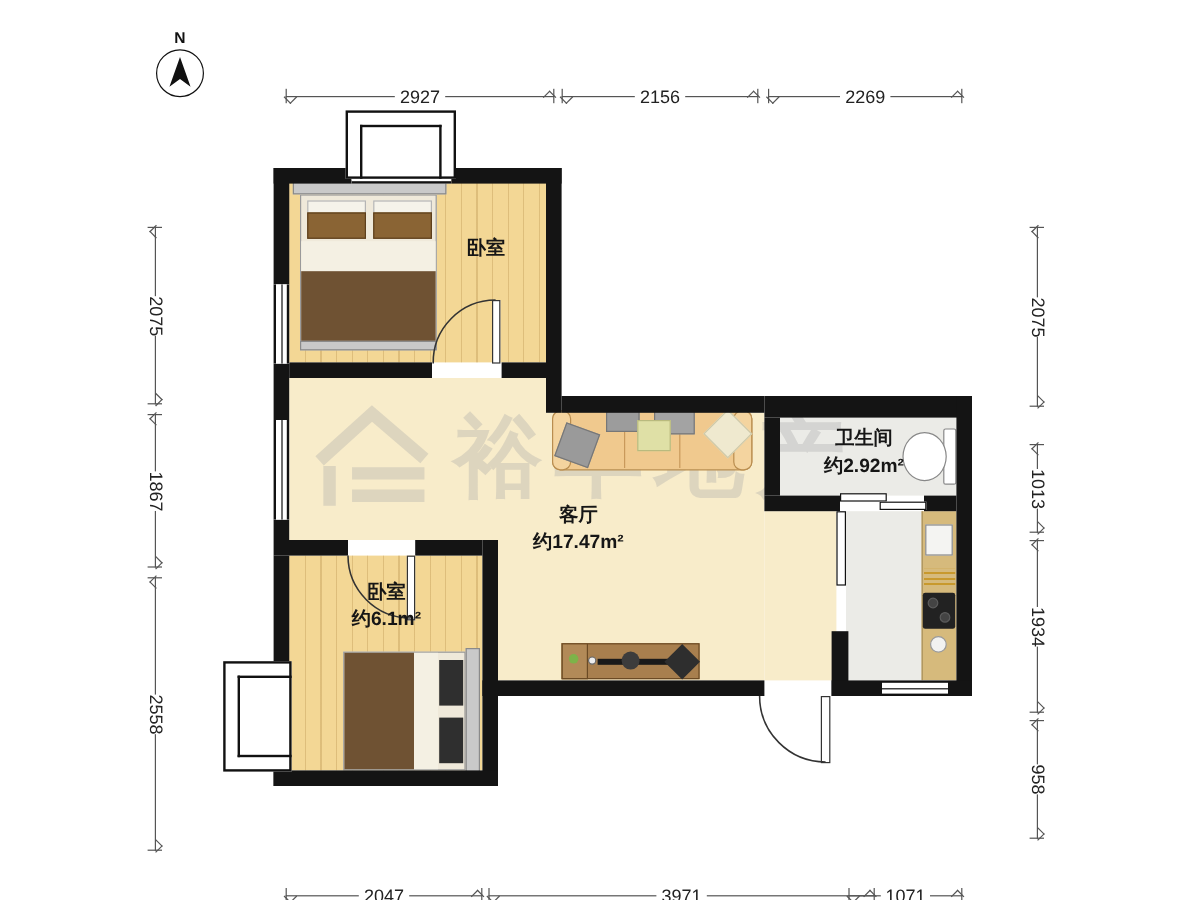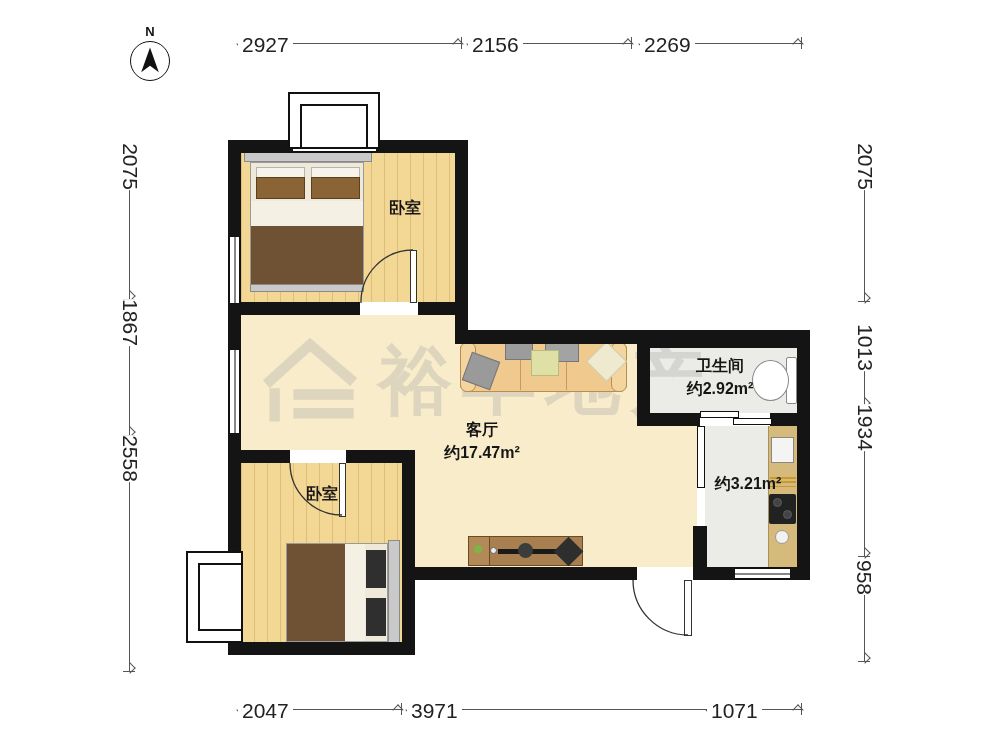--- a/index.html
+++ b/index.html
@@ -37,22 +37,22 @@
   
   .room-label{position:absolute;z-index:6;text-align:center;color:#161616;font-weight:600;
               font-size:16px;line-height:1.45;}
   .room-label span{display:block;}
 
   
   .wm{position:absolute;z-index:2;display:flex;align-items:center;gap:16px;pointer-events:none;}
   .wm .wm-text{font-size:74px;font-weight:700;letter-spacing:10px;color:rgba(168,168,168,.33);white-space:nowrap;}
 
   
-  .dim{position:absolute;display:flex;align-items:center;
-       color:#222;font-size:21px;z-index:6;}
+  .dim{position:absolute;display:flex;align-items:center;justify-content:center;
+       color:#222;font-size:15px;z-index:6;margin-top:37px;}
   .dim .line{position:absolute;background:#555;}
   .dim-h{height:16px;}
   .dim-h .line{left:0;right:0;top:7px;height:1px;}
   .dim-v{width:16px;flex-direction:column;}
   .dim-v .line{top:0;bottom:0;left:7px;width:1px;}
   .dim .lbl{position:relative;z-index:1;background:#fff;padding:0 4px;line-height:1;}
   .dim-v .lbl{transform:rotate(90deg);padding:4px 0;}
   .dim .a{position:absolute;width:7px;height:7px;border-top:1.3px solid #555;border-right:1.3px solid #555;}
   .dim-h .a-l{left:0;top:4px;transform:rotate(135deg);}
   .dim-h .a-r{right:0;top:4px;transform:rotate(-45deg);}
@@ -210,24 +210,24 @@
   </div>
   <div class="room-label" style="left:400px;top:418px;width:164px;text-align:center;">
     <span>客厅</span>
     <span class="area">约17.47m²</span>
   </div>
   <div class="room-label" style="left:648px;top:354px;width:144px;">
     <span>卫生间</span>
     <span class="area">约2.92m²</span>
   </div>
   <div class="room-label" style="left:678px;top:472px;width:140px;">
-    <span class="area">约3.21m²</span>
   </div>
   <div class="room-label" style="left:248px;top:482px;width:148px;">
     <span>卧室</span>
+    <span class="area">约6.1m²</span>
   </div>
 
   <div class="north">
     <div class="n-lbl">N</div>
     <div class="n-circle">
       <svg width="32" height="32" viewBox="0 0 40 40">
           <path d="M20,3 L31,34 L20,26 L9,34 Z" fill="#111"></path>
         </svg>
     </div>
   </div>

